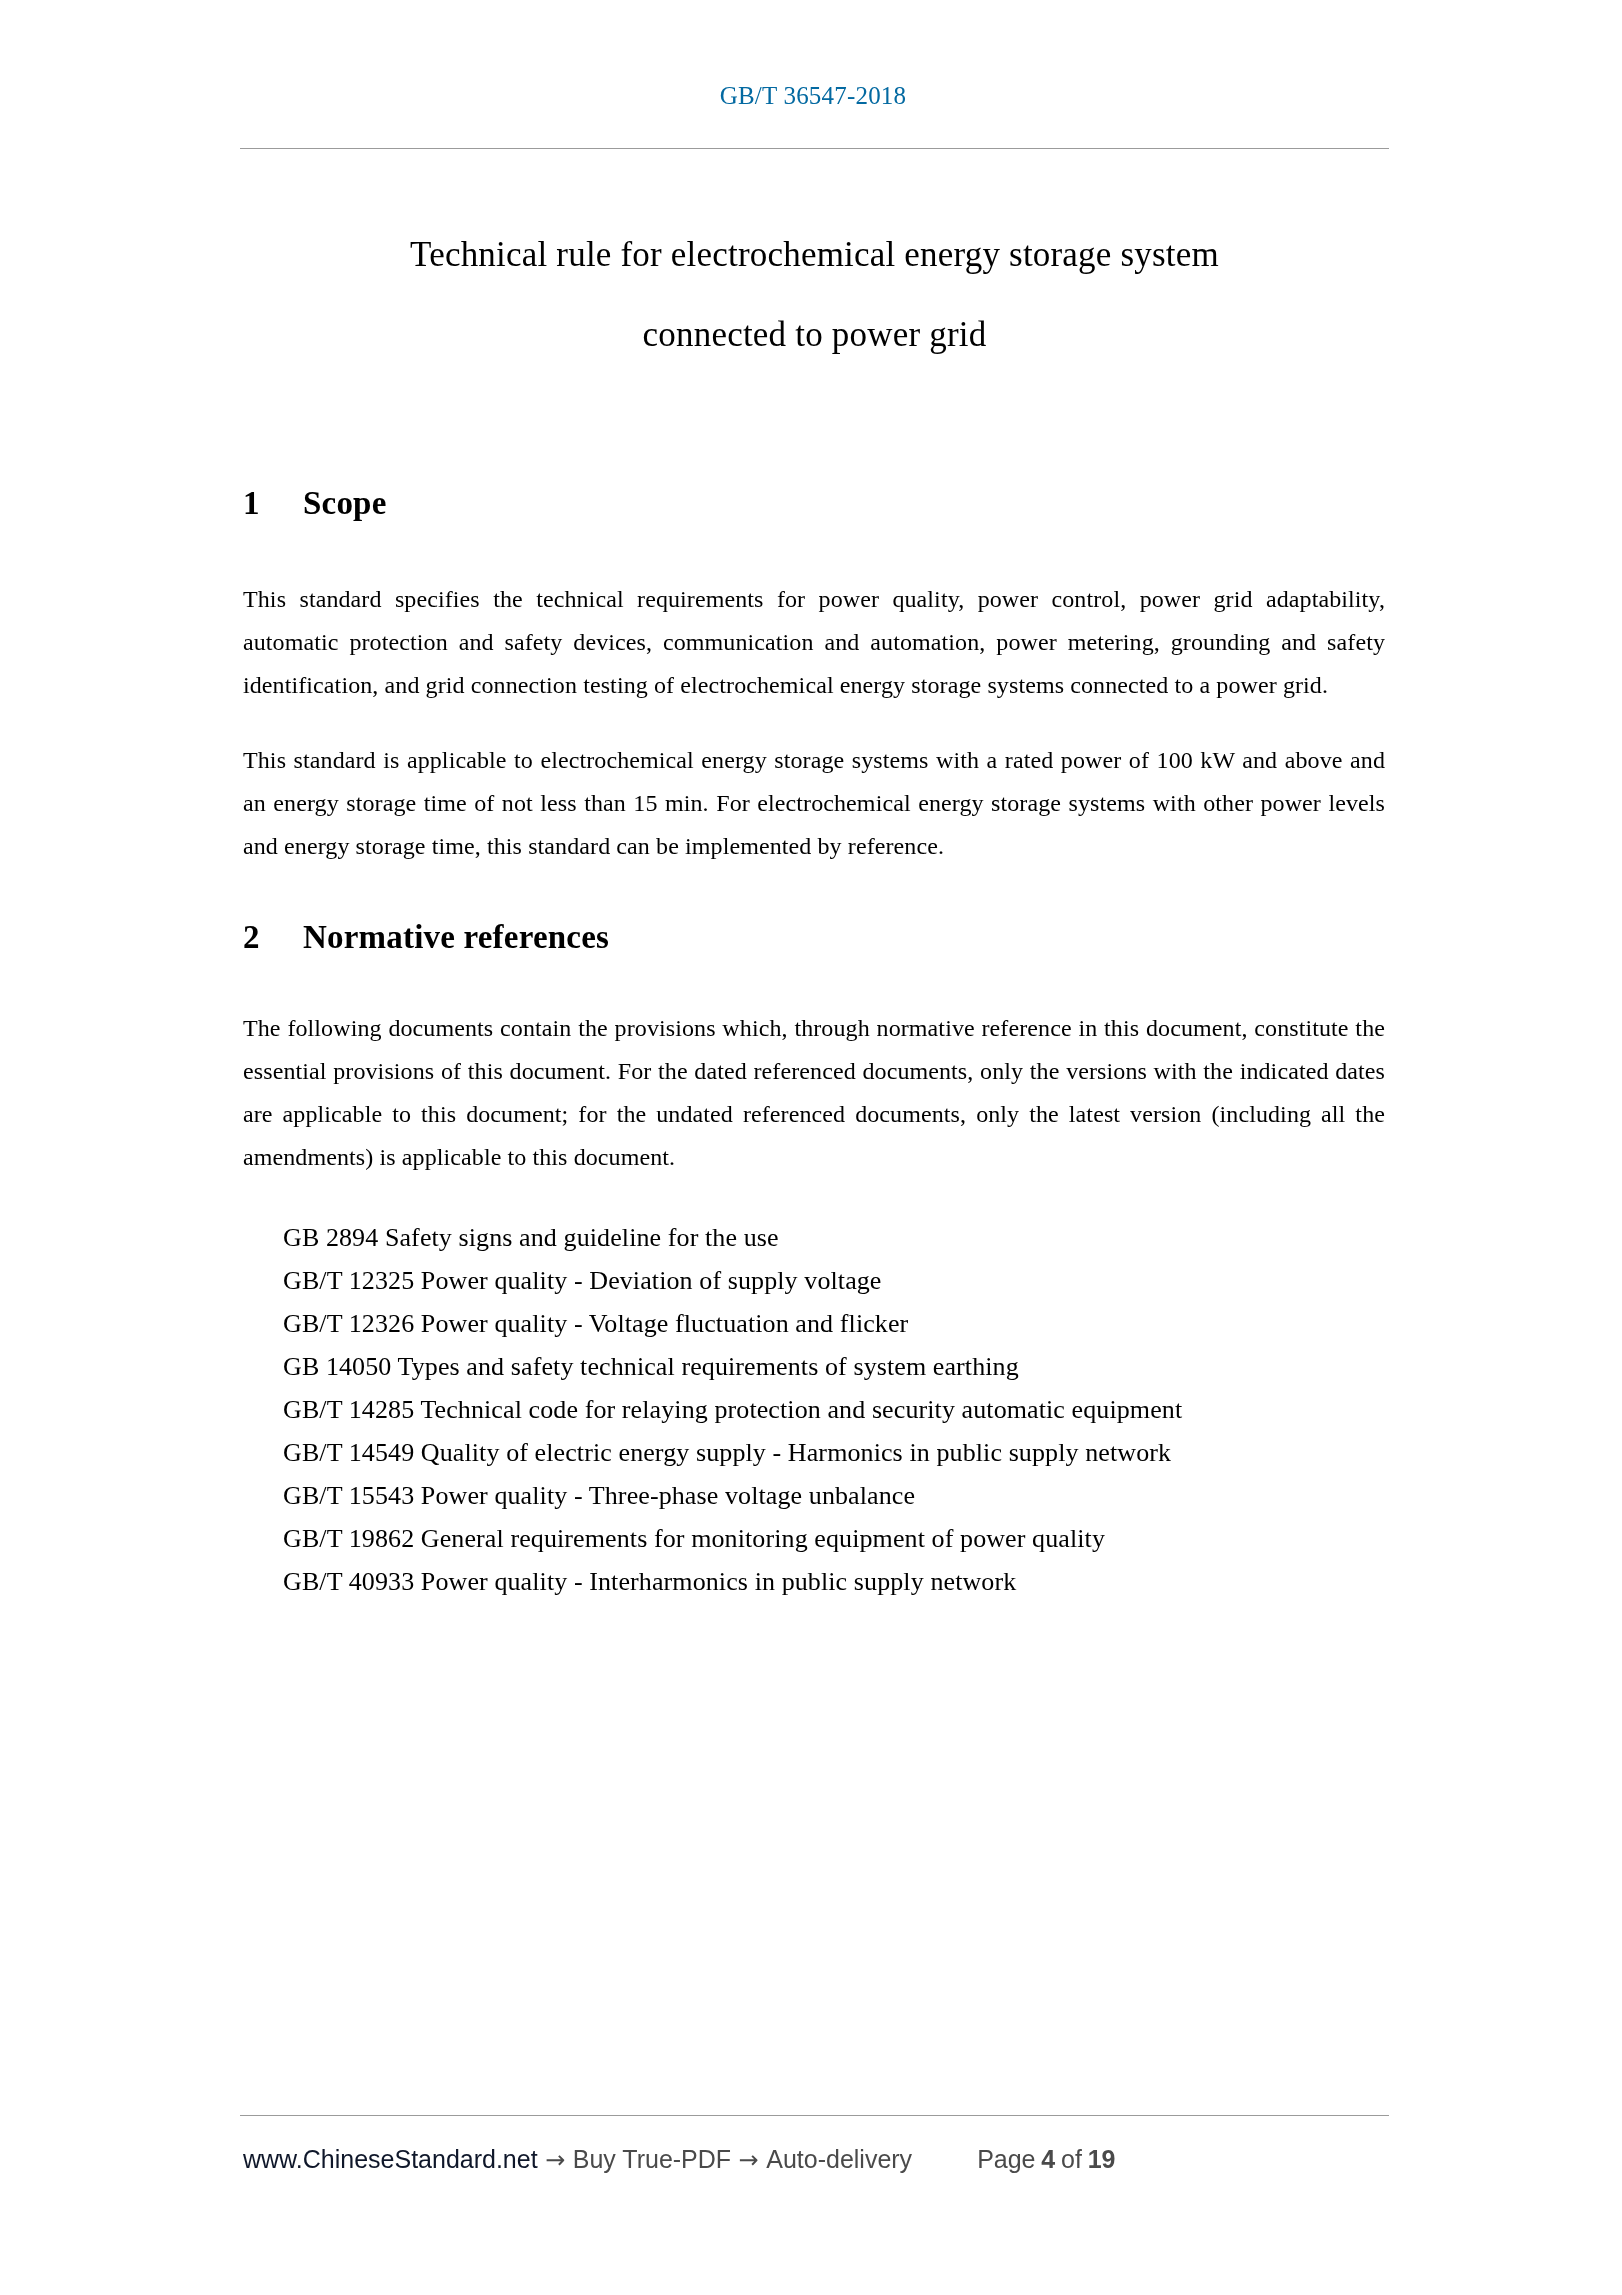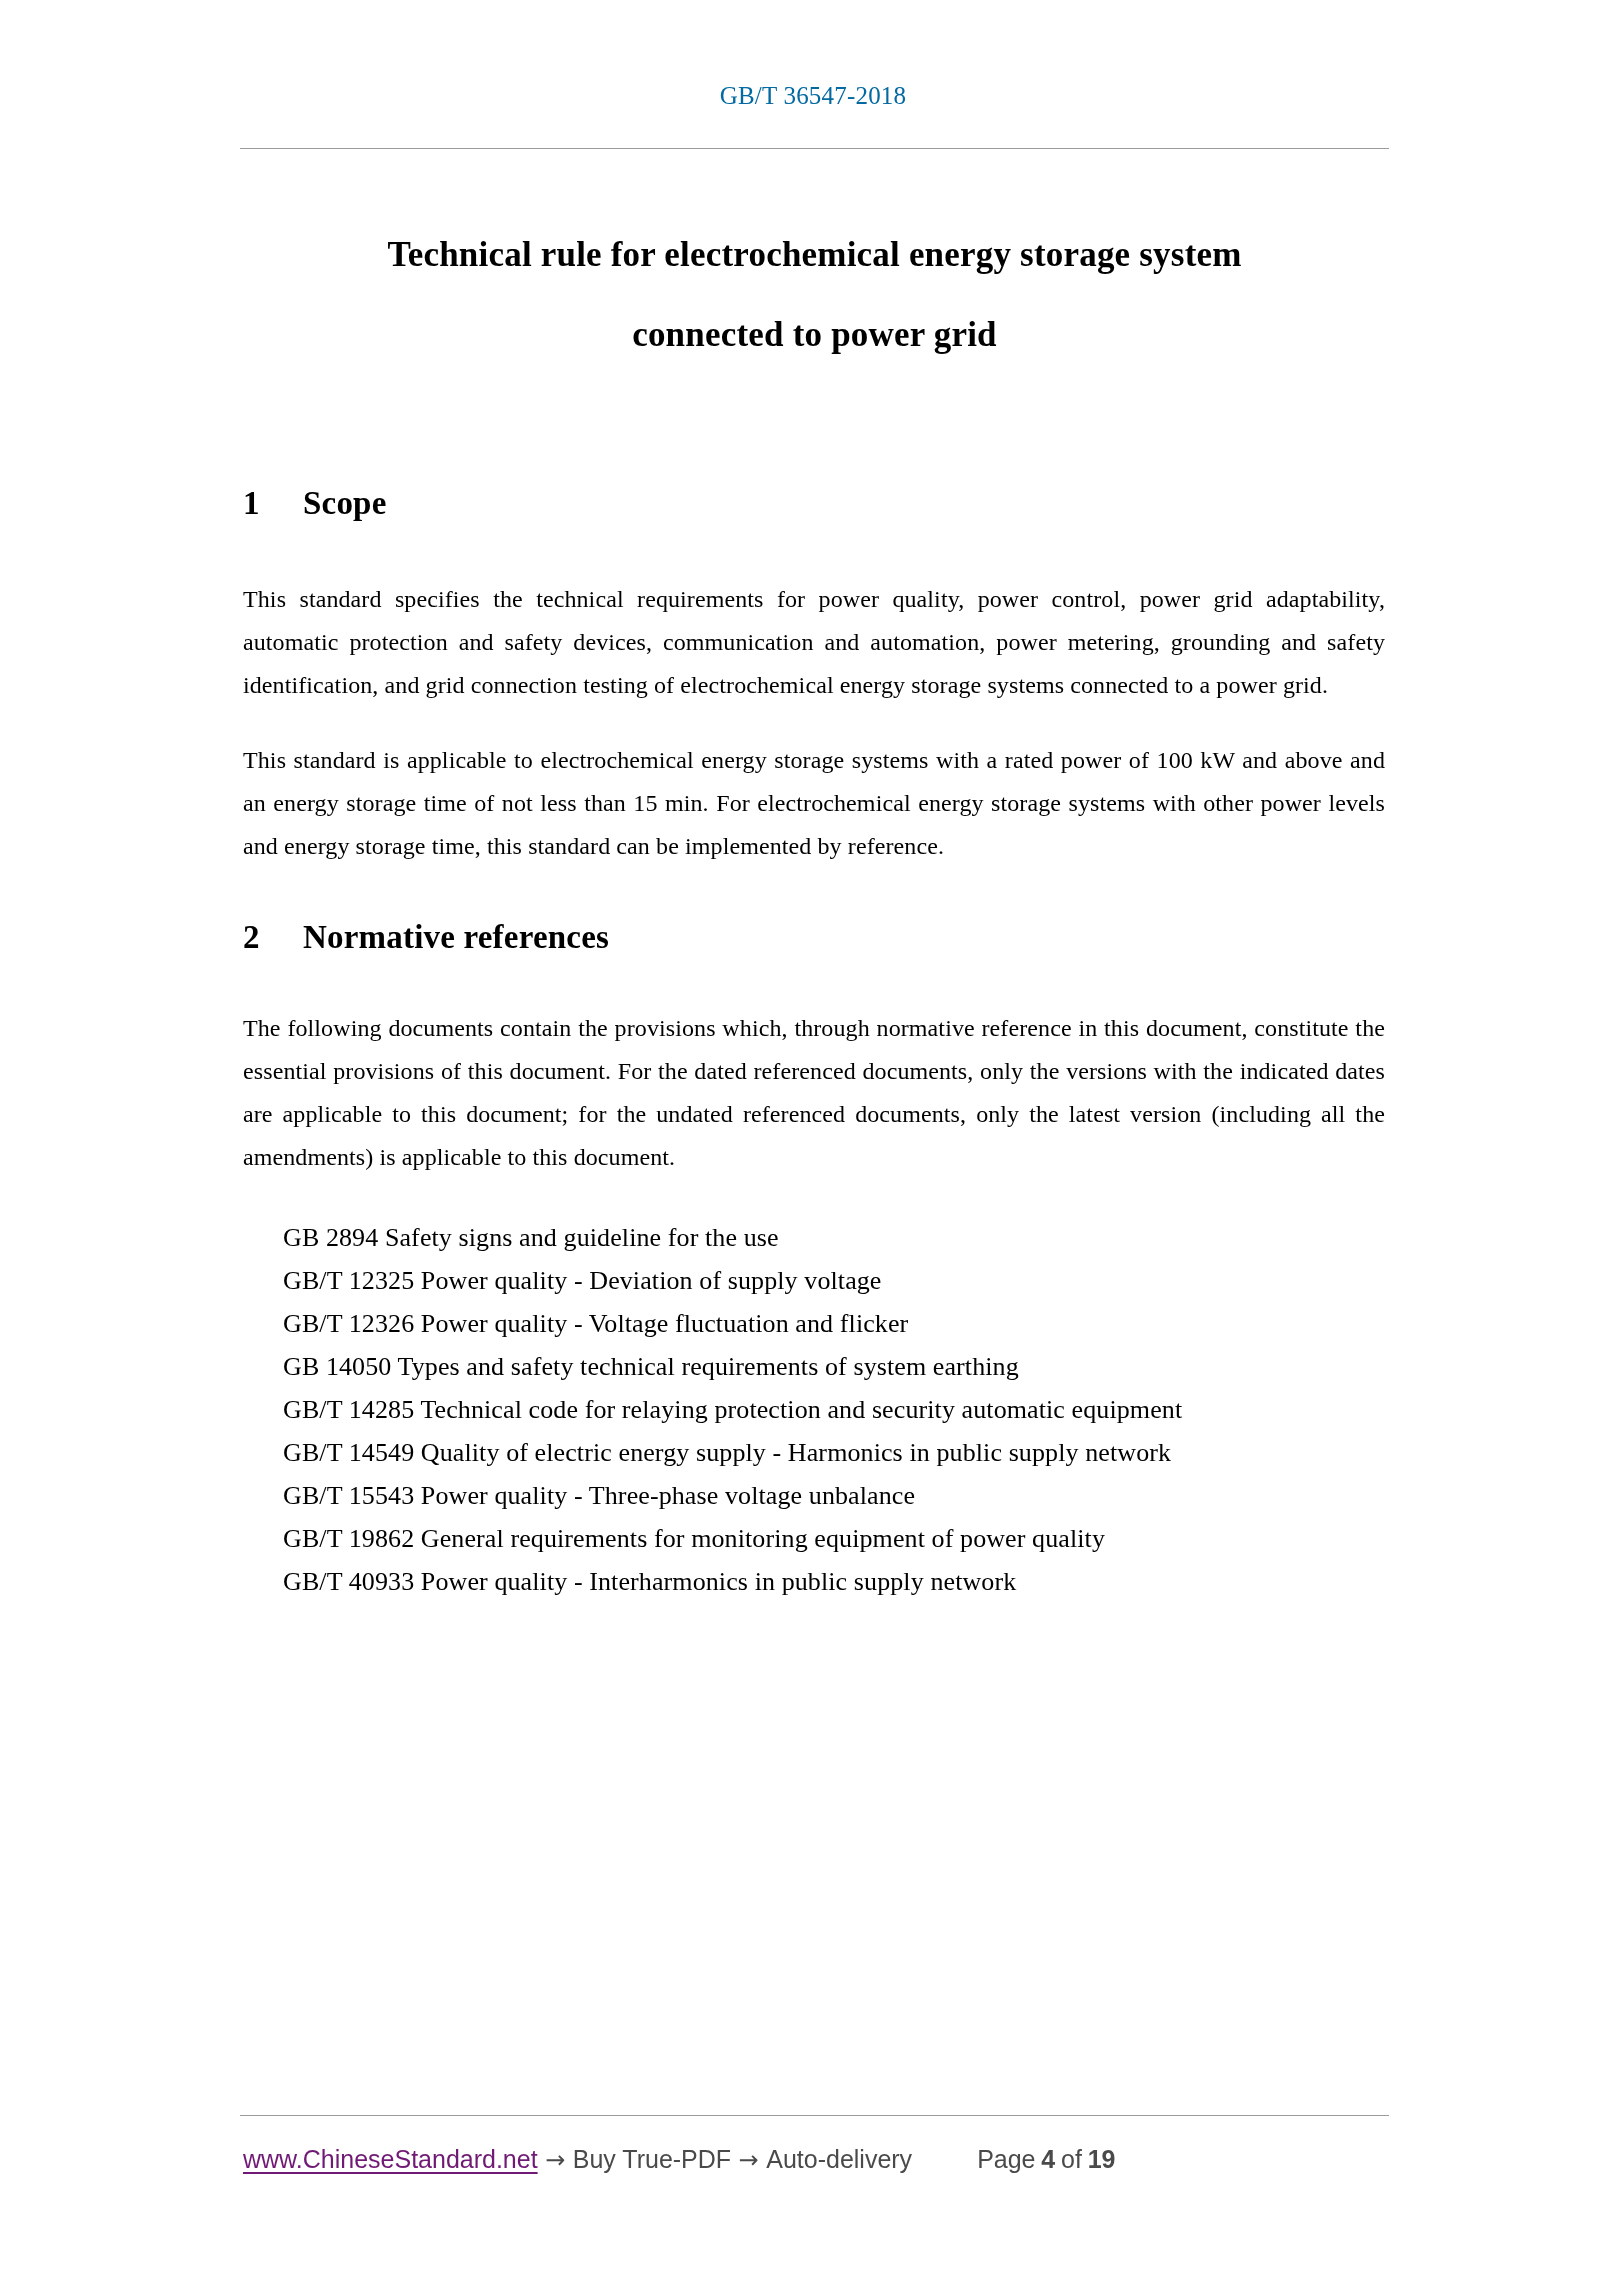--- a/index.html
+++ b/index.html
@@ -47,21 +47,21 @@
     border-top: 1.7px solid #9b9b9b;
   }
 
   
   .doc-title {
     position: absolute;
     left: 240px;
     top: 215px;
     width: 1149px;
     text-align: center;
-    font-weight: bold;
+    font-weight: normal;
     font-size: 35px;
     line-height: 80px;
     letter-spacing: 0.2px;
   }
   .doc-title .tline {
     display: block;
   }
 
   
   .content {
@@ -135,23 +135,22 @@
     display: flex;
     align-items: baseline;
     white-space: pre;
   }
   .footer-left {
     display: flex;
     align-items: baseline;
     white-space: pre;
   }
   .footer-url {
-    text-decoration: underline;
     text-underline-offset: 4.2px;
-    color: #701a75;
+    color: #0f172a;
   }
   .arrow-icon {
     display: inline-block;
     padding: 0 7.5px;
     font-family: "DejaVu Sans", sans-serif;
     font-size: 24px;
     color: #4a4a4a;
   }
   .footer-right {
     margin-left: 65px;

